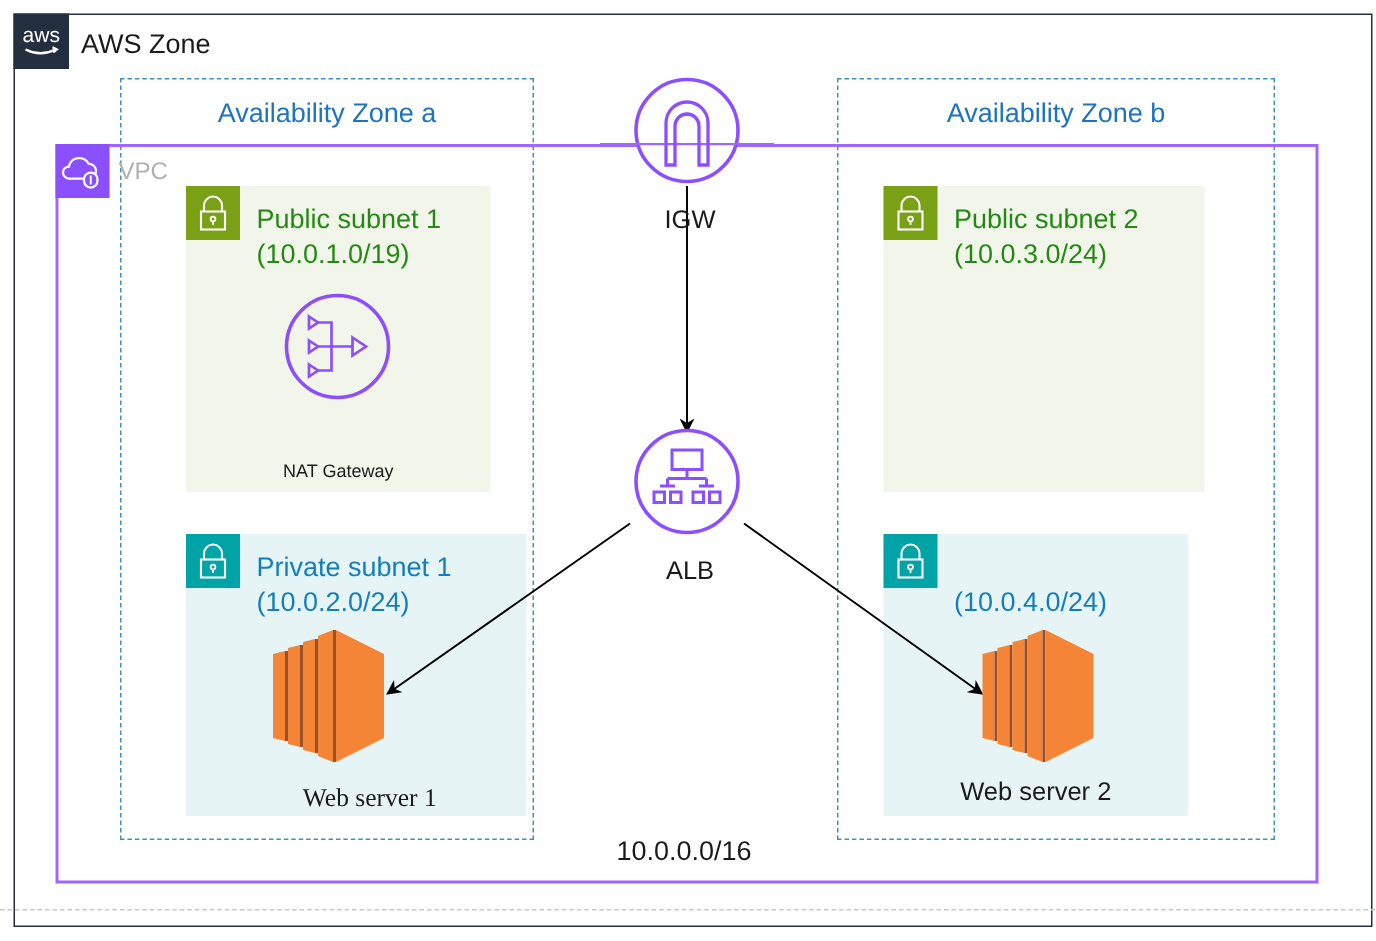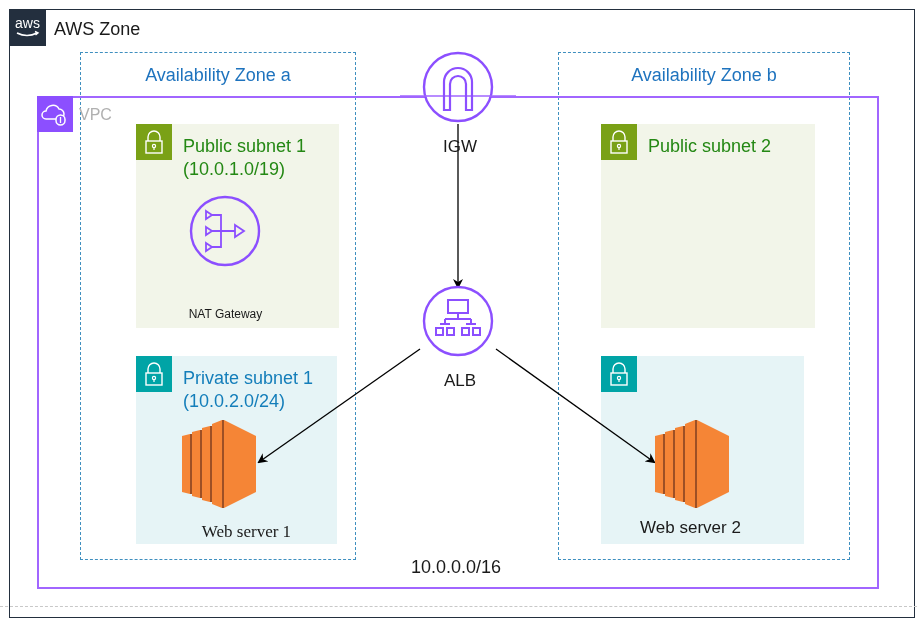--- a/index.html
+++ b/index.html
@@ -14,33 +14,33 @@
   .az { border: 1.5px dashed #3f8fbf; box-sizing: border-box; }
   #az-a { left: 80px; top: 52px; width: 276px; height: 508px; }
   #az-b { left: 558px; top: 52px; width: 292px; height: 508px; }
   .az-title { font-size: 18px; color: #1e73be; text-align: center; width: 100%; top: 12px; left: 0; }
 
   #vpc { left: 37px; top: 96px; width: 842px; height: 493px; border: 2px solid #a166ff; box-sizing: border-box; }
   #vpc-icon { left: 37px; top: 96px; width: 36px; height: 36px; background: #8c4fff; }
   #vpc-label { left: 79px; top: 106px; font-size: 16px; color: #b0b0b0; }
   #vpc-cidr { left: 411px; top: 557px; font-size: 18px; color: #1a1a1a; }
 
-  .subnet { box-sizing: border-box; margin-left: 12px; }
+  .subnet { box-sizing: border-box; }
   .pub { background: #f2f5e9; }
   .priv { background: #e6f4f6; }
   .lock { width: 36px; height: 36px; }
   .pub .lock { background: #7aa116; }
   .priv .lock { background: #00a4a6; }
   .subnet-title { font-size: 18px; line-height: 23px; }
   .pub .subnet-title { color: #248814; }
   .priv .subnet-title { color: #147eba; }
 
   #pub1 { left: 124px; top: 124px; width: 203px; height: 204px; }
   #pub2 { left: 589px; top: 124px; width: 214px; height: 204px; }
-  #priv1 { left: 124px; top: 356px; width: 201px; height: 188px; text-align: center; }
+  #priv1 { left: 124px; top: 356px; width: 227px; height: 188px; text-align: center; }
   #priv2 { left: 589px; top: 356px; width: 203px; height: 188px; }
 
   .node-label { font-size: 17px; color: #1a1a1a; text-align: center; }
   #igw-label { left: 420px; top: 137px; width: 80px; }
   #alb-label { left: 420px; top: 371px; width: 80px; }
   #nat-label { left: 124px; top: 279px; width: 203px; font-size: 12px; margin-top: 28px; }
   #ws1-label { left: 124px; top: 522px; width: 245px; font-family: Liberation Serif, serif; }
   #ws2-label { left: 589px; top: 518px; width: 203px; }
 
   svg#overlay { position: absolute; left: 0; top: 0; }
@@ -92,20 +92,21 @@
 <div id="pub2" class="abs subnet pub">
   <div class="abs lock" style="left:0;top:0">
     <svg width="36" height="36" viewBox="0 0 36 36">
         <path d="M12 17 v-4 a6 6 0 0 1 12 0 v4" fill="none" stroke="#fff" stroke-width="1.4"></path>
         <rect x="10" y="17" width="16" height="12" fill="none" stroke="#fff" stroke-width="1.4"></rect>
         <circle cx="18" cy="22" r="1.6" fill="none" stroke="#fff" stroke-width="1.2"></circle>
         <line x1="18" y1="23.6" x2="18" y2="26" stroke="#fff" stroke-width="1.2"></line>
       </svg>
   </div>
   <div class="abs subnet-title" style="left:47px;top:11px">Public subnet 2</div>
+  <div class="abs subnet-title" style="left:47px;top:34px">(10.0.3.0/24)</div>
 </div>
 <div id="priv1" class="abs subnet priv">
   <div class="abs lock" style="left:0;top:0">
     <svg width="36" height="36" viewBox="0 0 36 36">
         <path d="M12 17 v-4 a6 6 0 0 1 12 0 v4" fill="none" stroke="#fff" stroke-width="1.4"></path>
         <rect x="10" y="17" width="16" height="12" fill="none" stroke="#fff" stroke-width="1.4"></rect>
         <circle cx="18" cy="22" r="1.6" fill="none" stroke="#fff" stroke-width="1.2"></circle>
         <line x1="18" y1="23.6" x2="18" y2="26" stroke="#fff" stroke-width="1.2"></line>
       </svg>
   </div>
@@ -114,20 +115,21 @@
 </div>
 <div id="priv2" class="abs subnet priv">
   <div class="abs lock" style="left:0;top:0">
     <svg width="36" height="36" viewBox="0 0 36 36">
         <path d="M12 17 v-4 a6 6 0 0 1 12 0 v4" fill="none" stroke="#fff" stroke-width="1.4"></path>
         <rect x="10" y="17" width="16" height="12" fill="none" stroke="#fff" stroke-width="1.4"></rect>
         <circle cx="18" cy="22" r="1.6" fill="none" stroke="#fff" stroke-width="1.2"></circle>
         <line x1="18" y1="23.6" x2="18" y2="26" stroke="#fff" stroke-width="1.2"></line>
       </svg>
   </div>
+  <div class="abs subnet-title" style="left:47px;top:34px">(10.0.4.0/24)</div>
 </div>
 
 <svg id="overlay" width="917" height="627" viewBox="0 0 917 627">
   <defs>
     <marker id="arrow" markerWidth="10" markerHeight="10" refX="8" refY="5" orient="auto" markerUnits="userSpaceOnUse">
       <path d="M0,0 L10,5 L0,10 L3,5 z" fill="#000"></path>
     </marker>
   </defs>
 
   <line x1="458" y1="124" x2="458" y2="287" stroke="#000" stroke-width="1.3" marker-end="url(#arrow)"></line>

